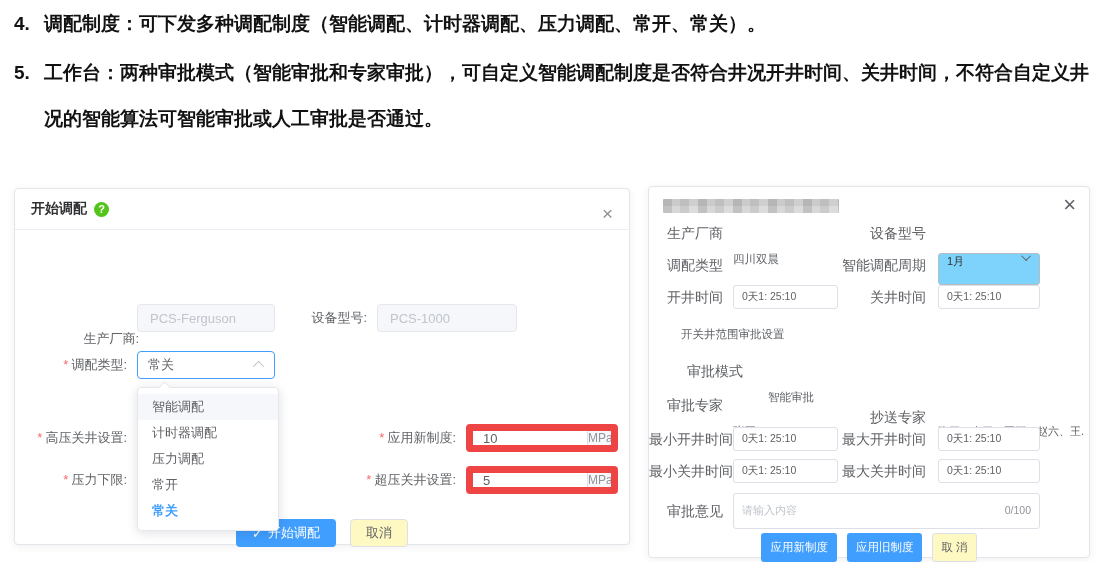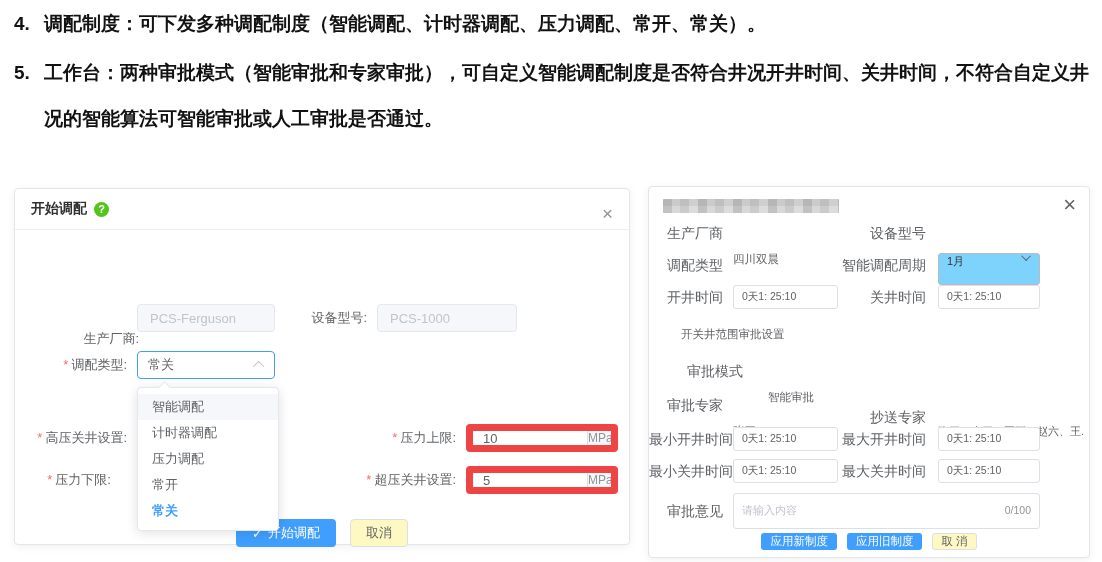--- a/index.html
+++ b/index.html
@@ -44,21 +44,21 @@
     border-bottom:1.5px solid #606266;transform:rotate(-45deg) translateY(-2px);}
   #ds-panel{position:absolute;left:106px;top:158px;width:140px;background:#fff;border:1px solid #e4e7ed;
     border-radius:4px;box-shadow:0 2px 12px rgba(0,0,0,0.12);padding:6px 0;z-index:5;}
   .panel-arrow{position:absolute;top:-5px;left:22px;width:8px;height:8px;background:#fff;
     border-left:1px solid #e4e7ed;border-top:1px solid #e4e7ed;transform:rotate(45deg);}
   .ds-opt{height:26px;line-height:26px;padding-left:14px;font-size:13px;color:#606266;cursor:pointer;}
   .ds-opt.hover{background:#f5f7fa;}
   .ds-opt.selected{color:#409eff;font-weight:700;}
   #ds-lab-hp{left:-10px;top:195px;width:106px;}
   #ds-lab-pu{left:324px;top:195px;width:101px;}
-  #ds-lab-pl{left:0;top:237px;width:96px;text-align:center;}
+  #ds-lab-pl{left:0;top:237px;width:96px;}
   #ds-lab-op{left:314px;top:237px;width:111px;}
   .ds-group{position:absolute;display:flex;width:152px;height:28px;border:7px solid #ef4444;
     border-radius:4px;box-sizing:border-box;overflow:hidden;background:#fff;}
   #ds-group-pu{left:435px;top:195px;}
   #ds-group-op{left:435px;top:237px;}
   .ds-group input{border:none;width:94px;padding:0 10px;font-size:13px;color:#606266;
     font-family:inherit;outline:none;}
   .unit{flex:1;background:#f5f7fa;border-left:1px solid #dcdfe6;color:#909399;font-size:12px;
     display:flex;align-items:center;justify-content:center;}
   #ds-footer{position:absolute;left:0;right:0;top:290px;display:flex;justify-content:center;gap:14px;}
@@ -95,21 +95,21 @@
   #dr-lab-minopen{left:0;top:240px;width:74px;} #dr-in-minopen{left:84px;top:240px;width:105px;}
   #dr-lab-maxopen{left:187px;top:240px;width:90px;} #dr-in-maxopen{left:289px;top:240px;width:102px;}
   #dr-lab-minclose{left:0;top:272px;width:74px;} #dr-in-minclose{left:84px;top:272px;width:105px;}
   #dr-lab-maxclose{left:187px;top:272px;width:90px;} #dr-in-maxclose{left:289px;top:272px;width:102px;}
   #dr-lab-comment{left:0;top:312px;width:74px;}
   #dr-comment{position:absolute;left:84px;top:306px;width:307px;height:36px;border:1px solid #dcdfe6;
     border-radius:3px;box-sizing:border-box;background:#fff;cursor:text;}
   #dr-comment .placeholder{position:absolute;left:8px;top:9px;font-size:11px;color:#c0c4cc;}
   #dr-comment .counter{position:absolute;right:8px;top:10px;font-size:10.5px;color:#909399;}
   #dr-footer{position:absolute;left:0;right:0;top:346px;display:flex;justify-content:center;gap:10px;}
-  .btn-sm{height:17px;font-size:11.5px;padding:0 8px;border-radius:3px;}
+  .btn-sm{height:29px;font-size:11.5px;padding:0 8px;border-radius:3px;}
 </style>
 </head>
 <body>
 
 <div class="doc">
   <div class="doc-item first">
     <div class="doc-num">4.</div>
     <div class="doc-body">调配制度：可下发多种调配制度（智能调配、计时器调配、压力调配、常开、常关）。</div>
   </div>
   <div class="doc-item">
@@ -140,21 +140,21 @@
     <div id="ds-panel">
       <div class="panel-arrow"></div>
       <div class="ds-opt hover">智能调配</div>
       <div class="ds-opt">计时器调配</div>
       <div class="ds-opt">压力调配</div>
       <div class="ds-opt">常开</div>
       <div class="ds-opt selected">常关</div>
     </div>
 
     <div class="ds-label" id="ds-lab-hp"><span class="star">*</span><span>高压关井设置:</span></div>
-    <div class="ds-label" id="ds-lab-pu"><span class="star">*</span><span>压力上限:</span></div>
+    <div class="ds-label" id="ds-lab-pu"><span class="star">*</span><span>应用新制度:</span></div>
     <div class="ds-group" id="ds-group-pu">
       <input value="10" style="">
       <div class="unit">MPa</div>
     </div>
 
     <div class="ds-label" id="ds-lab-pl"><span class="star">*</span><span>压力下限:</span></div>
     <div class="ds-label" id="ds-lab-op"><span class="star">*</span><span>超压关井设置:</span></div>
     <div class="ds-group" id="ds-group-op">
       <input value="5" style="">
       <div class="unit">MPa</div>

